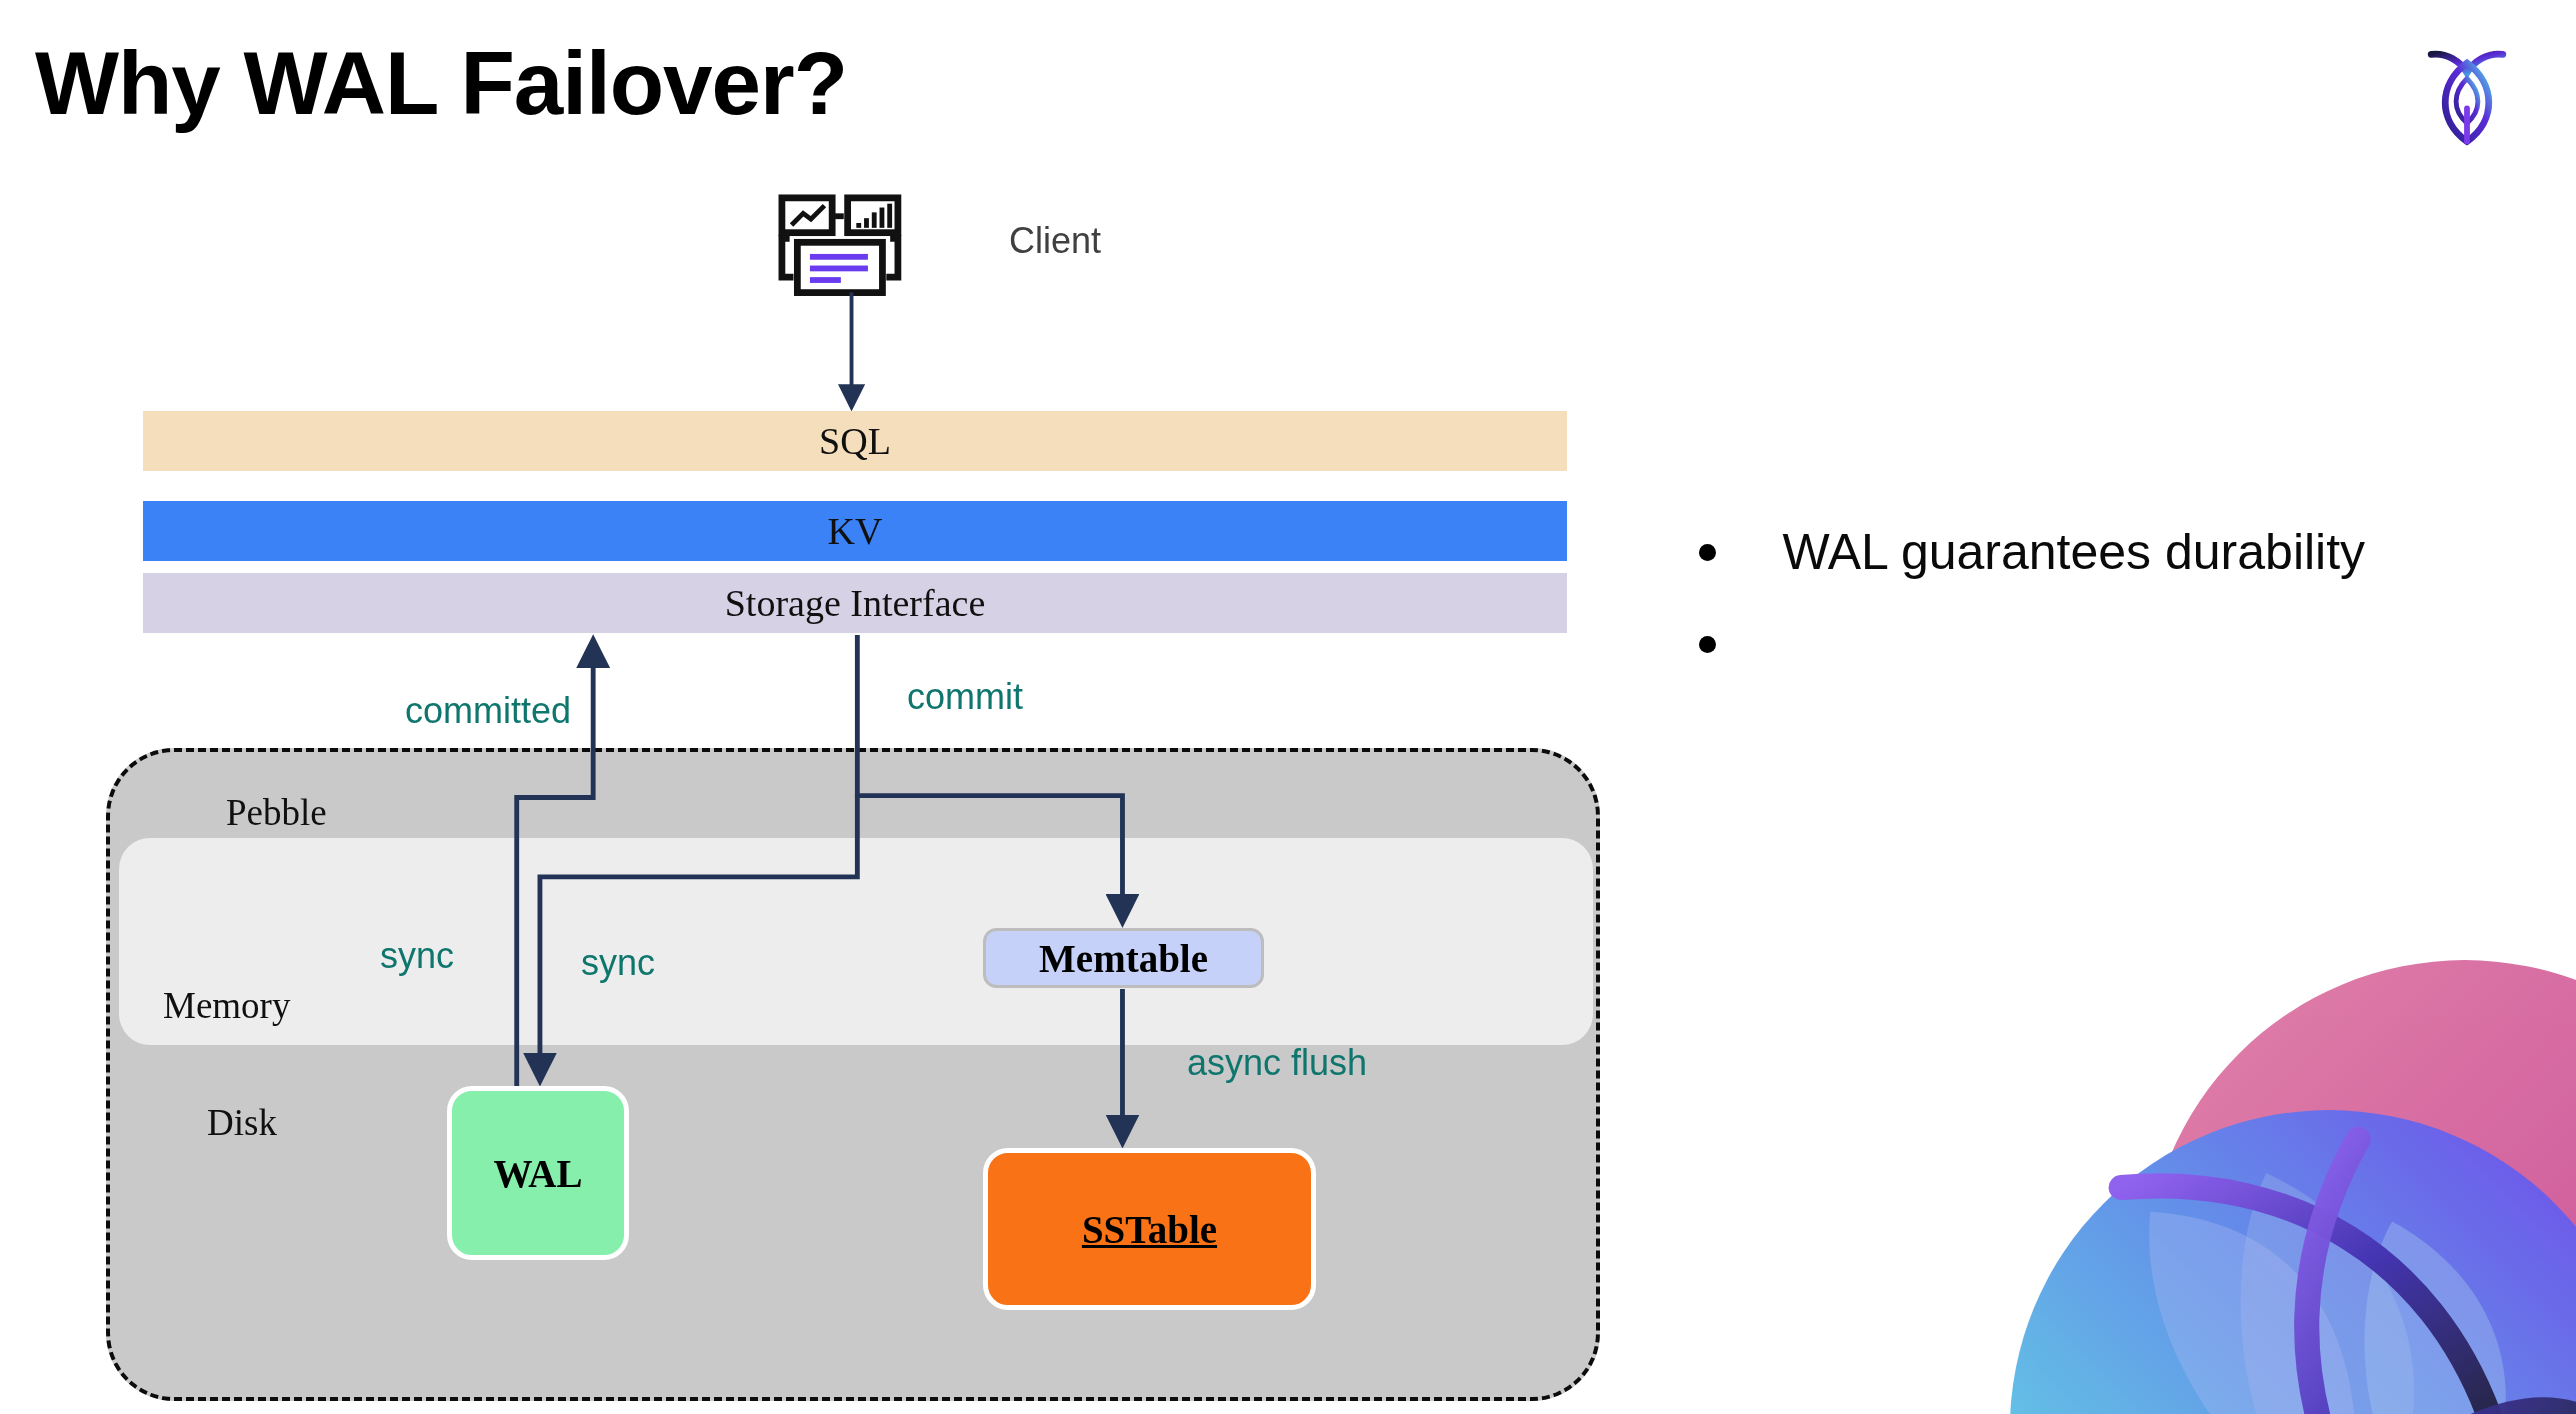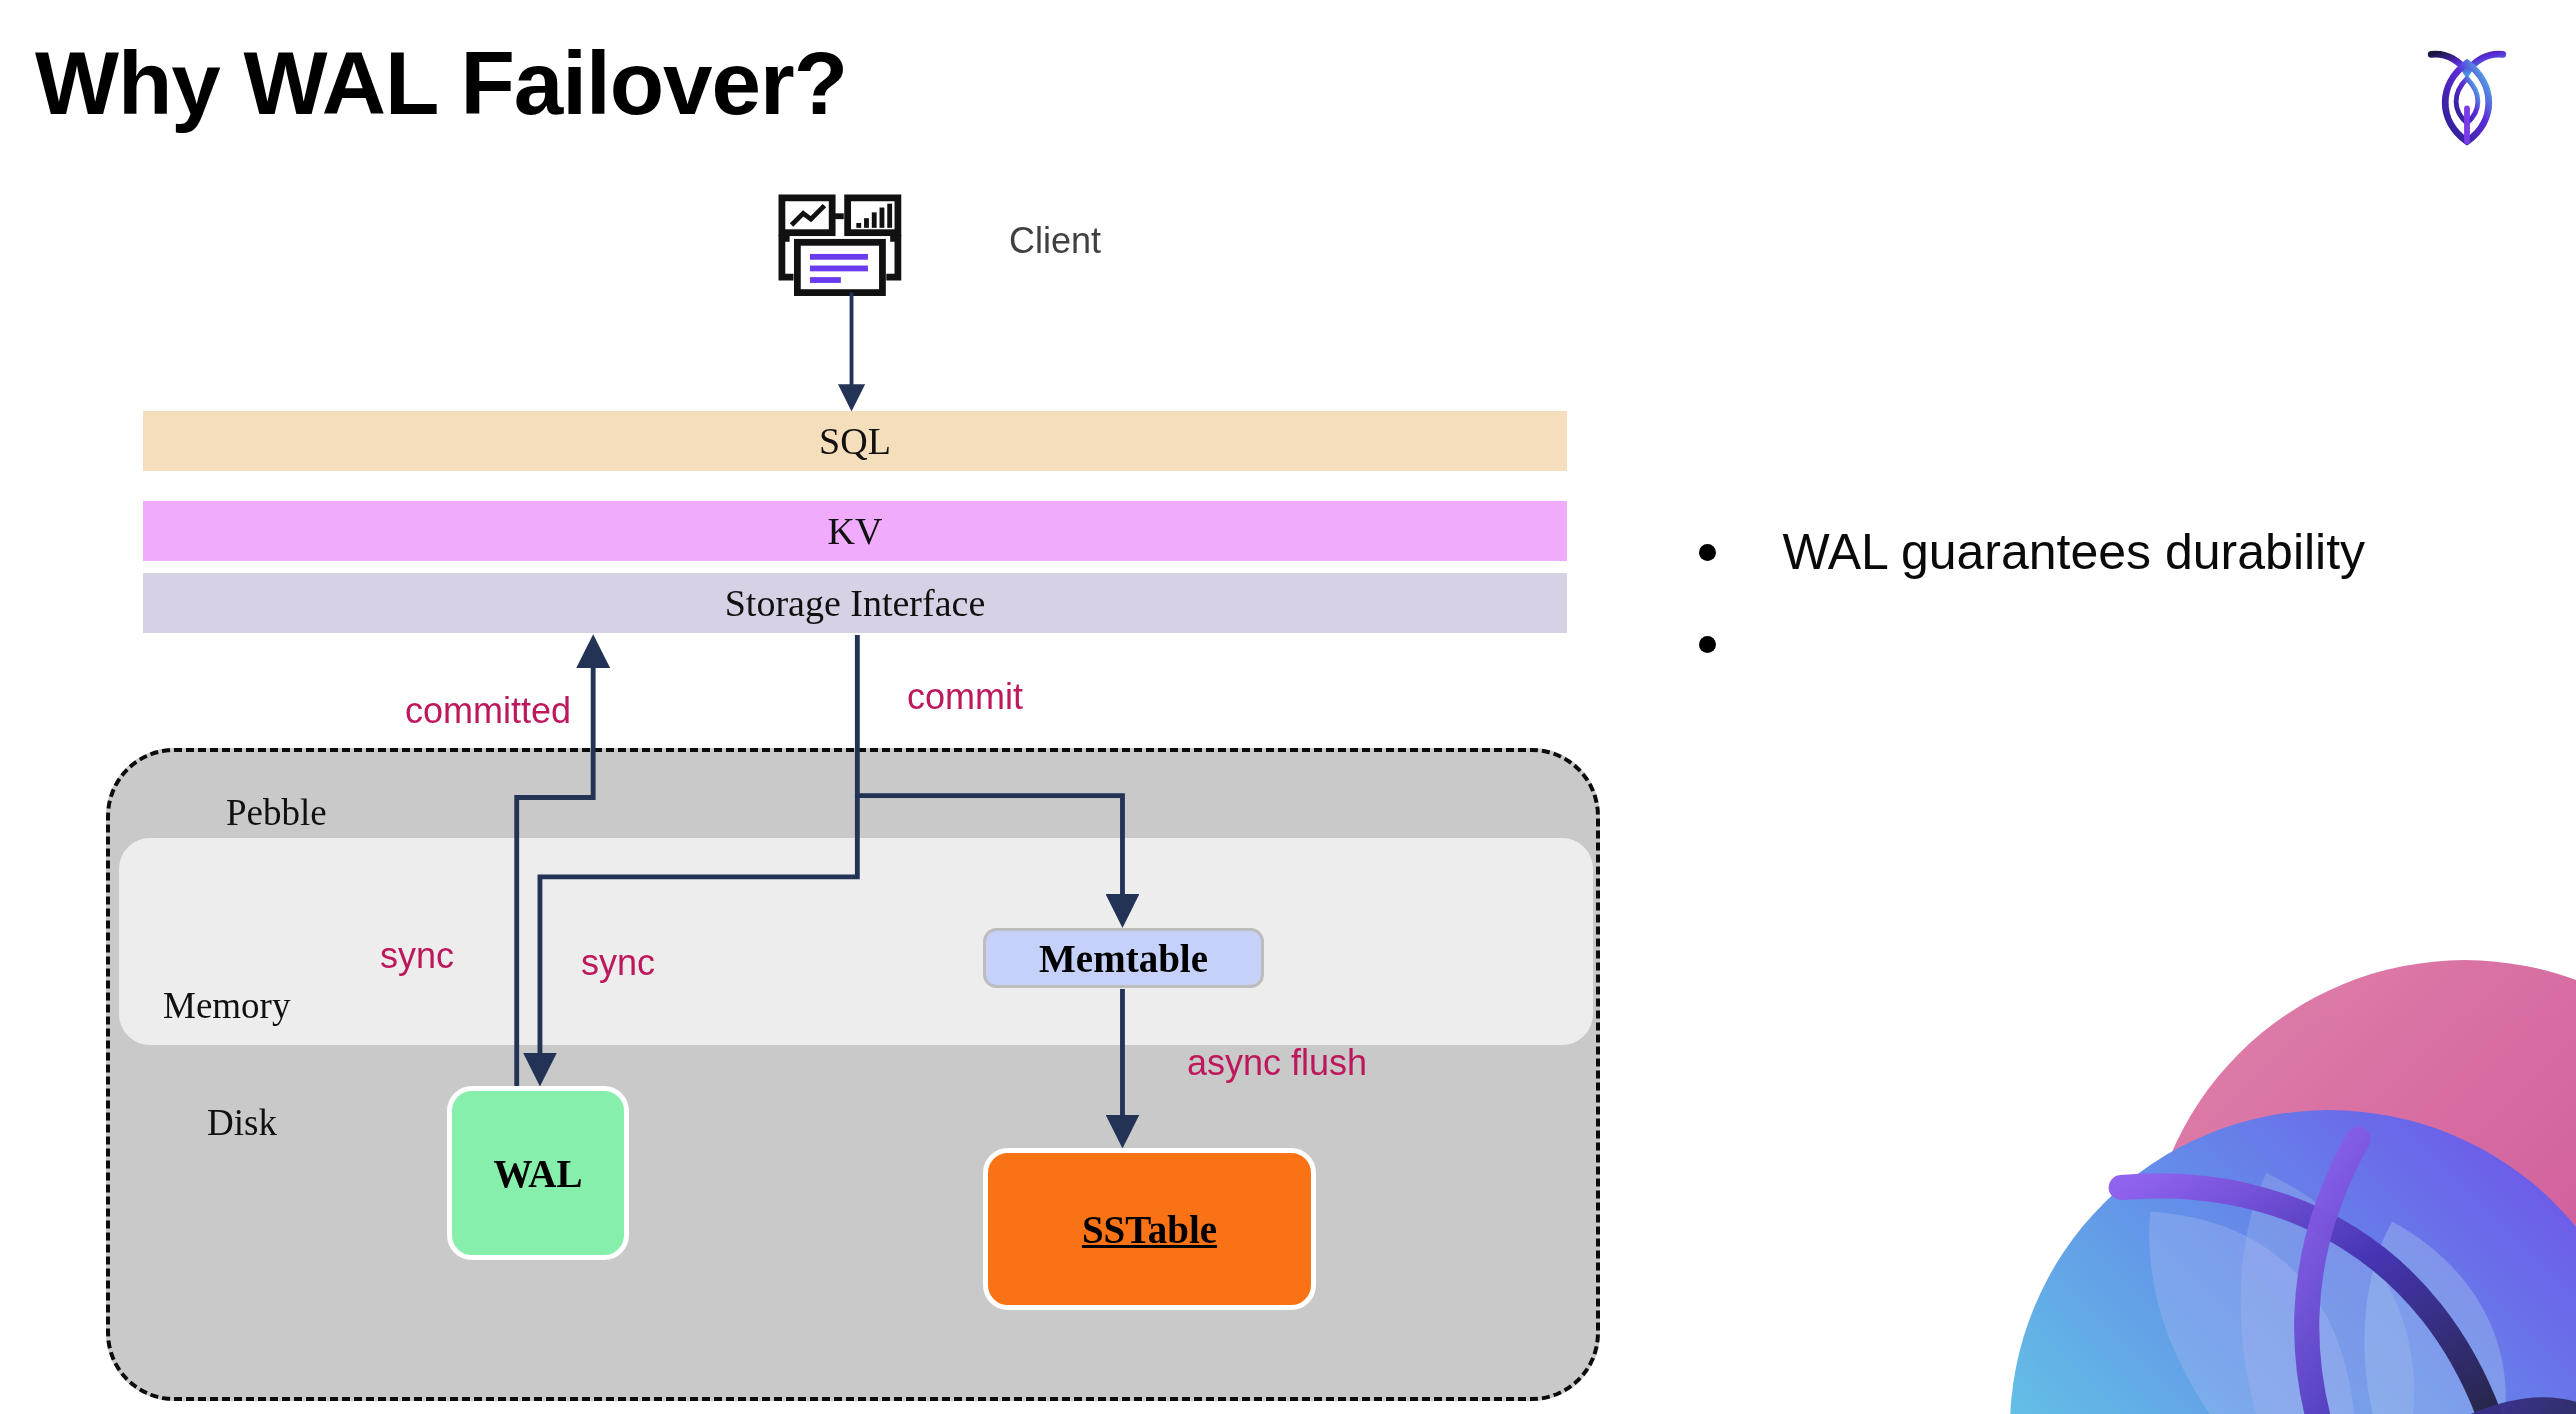--- a/index.html
+++ b/index.html
@@ -85,21 +85,21 @@
     height: 60px;
     display: flex;
     align-items: center;
     justify-content: center;
     font-family: "Liberation Serif", serif;
     font-size: 38px;
     color: #101010;
     box-sizing: border-box;
   }
   #bar-sql { top: 411px; background: #F5DEBC; }
-  #bar-kv  { top: 501px; background: #f0abfc; text-align: right; }
+  #bar-kv  { top: 501px; background: #3b82f6; text-align: right; }
   #bar-storage { top: 573px; background: #D6D1E4; }
 
   
   #pebble-container {
     position: absolute;
     left: 106px;
     top: 748px;
     width: 1494px;
     height: 653px;
     background: #C9C9C9;
@@ -164,21 +164,21 @@
     font-size: 39px;
     text-decoration: underline;
   }
 
   
   .edge-label {
     position: absolute;
     font-family: "Liberation Sans", sans-serif;
     font-weight: 300;
     font-size: 36px;
-    color: #be185d;
+    color: #0f766e;
     white-space: nowrap;
   }
   #label-committed { left: 405px; top: 690px; }
   #label-commit    { left: 907px; top: 676px; }
   #label-sync-1    { left: 380px; top: 935px; }
   #label-sync-2    { left: 581px; top: 942px; }
   #label-async-flush { left: 1187px; top: 1042px; }
 
   
   #bullet-list {

